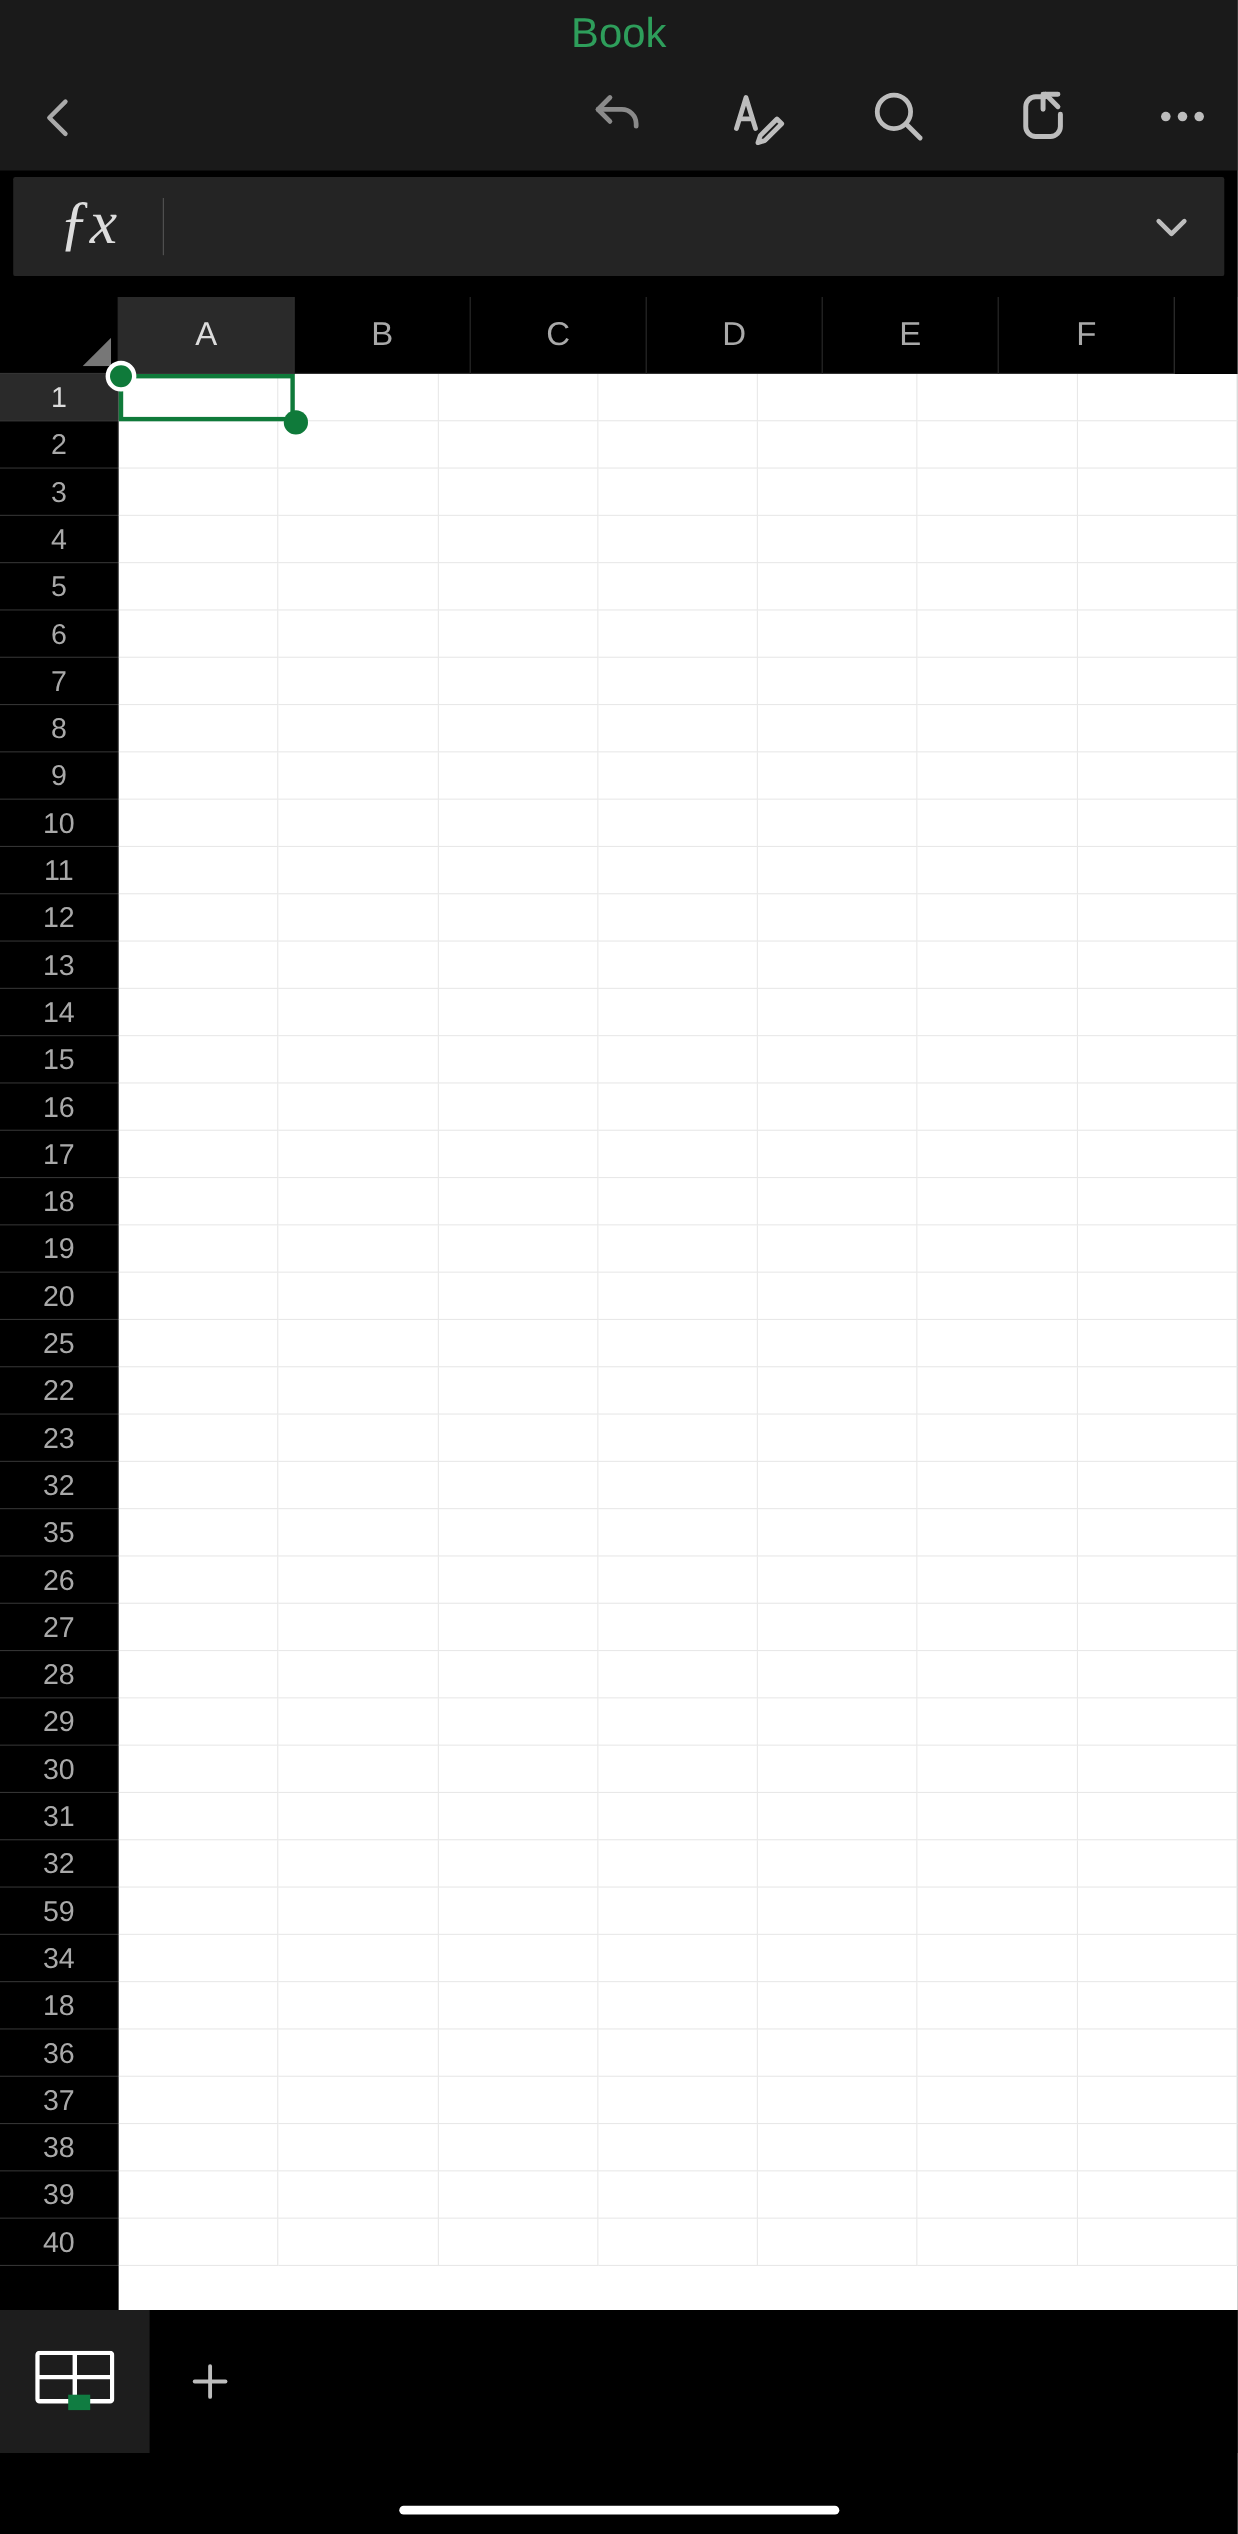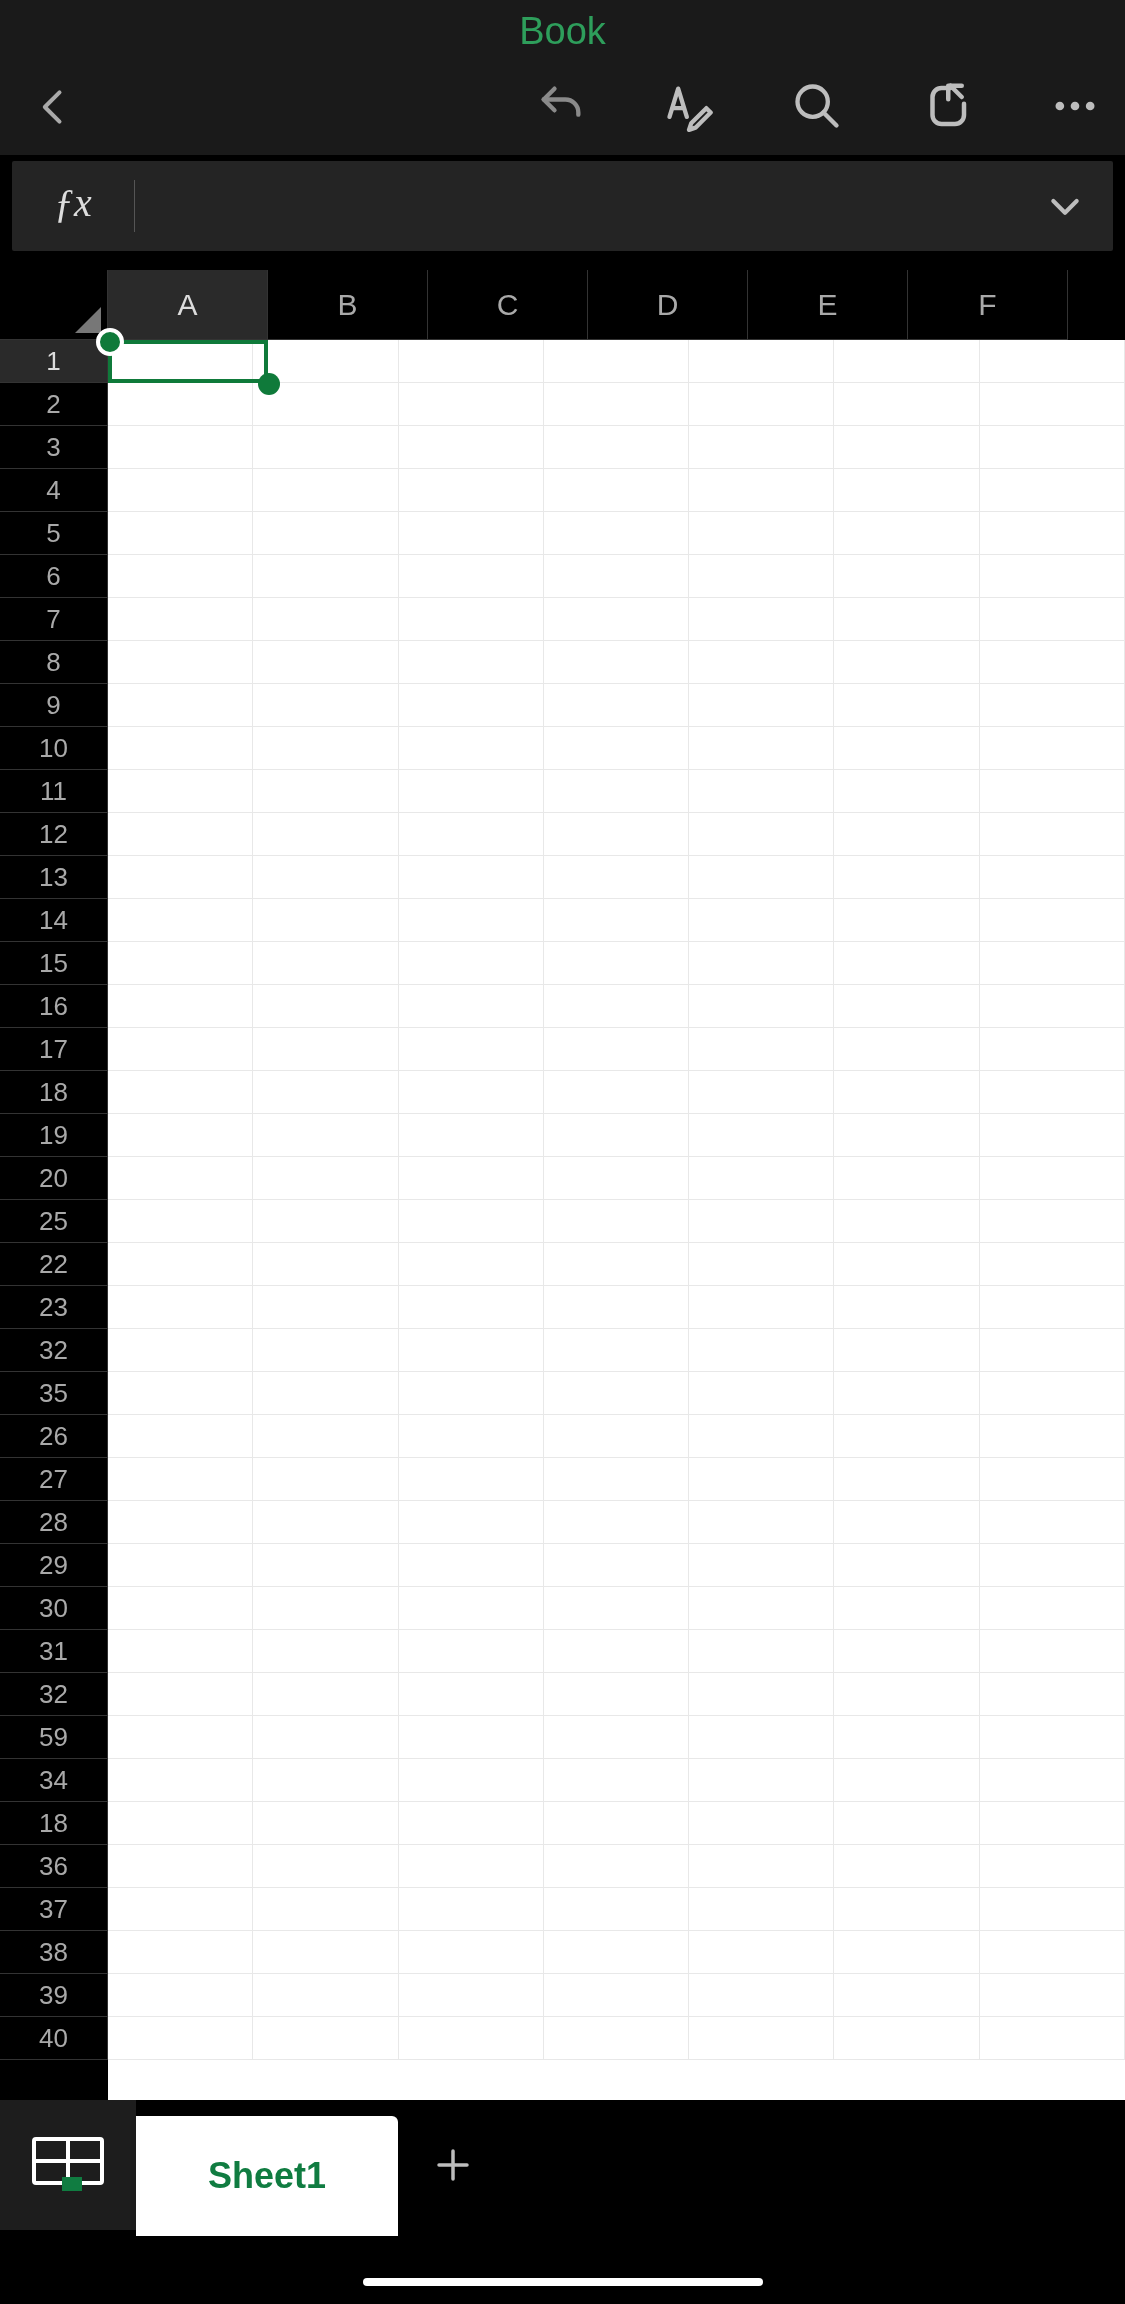--- a/index.html
+++ b/index.html
@@ -53,24 +53,24 @@
   .formula-bar {
     margin: 6px 12px 0 12px;
     height: 90px;
     background: #242424;
     display: flex;
     align-items: center;
     position: relative;
     border-radius: 2px;
   }
   .fx {
-    width: 123px;
+    width: 137px;
     text-align: center;
     color: #ddd;
-    font-size: 40px;
+    font-size: 56px;
     font-style: italic;
     font-family: "Georgia", serif;
     border-right: 1px solid #555;
     height: 52px;
     line-height: 46px;
   }
   .formula-input {
     flex: 1;
   }
   .expand {
@@ -706,21 +706,20 @@
 
 <div class="bottom-bar">
   <div class="view-toggle">
     <svg width="72" height="56" viewBox="0 0 36 28" fill="none" stroke="#fff" stroke-width="2">
         <rect x="1" y="1" width="34" height="22" rx="1"></rect>
         <line x1="18" y1="1" x2="18" y2="23"></line>
         <line x1="1" y1="12" x2="35" y2="12"></line>
         <rect x="15" y="20" width="10" height="7" fill="#107c41" stroke="none"></rect>
       </svg>
   </div>
-  <div class="sheet-tab">Sheet1</div>
   <div class="add-sheet">
     <svg width="42" height="42" viewBox="0 0 24 24" fill="none" stroke="#bdbdbd" stroke-width="2" stroke-linecap="round">
         <line x1="12" y1="4" x2="12" y2="20"></line>
         <line x1="4" y1="12" x2="20" y2="12"></line>
       </svg>
   </div>
 </div>
 
 <div class="home-ind"></div>
 

